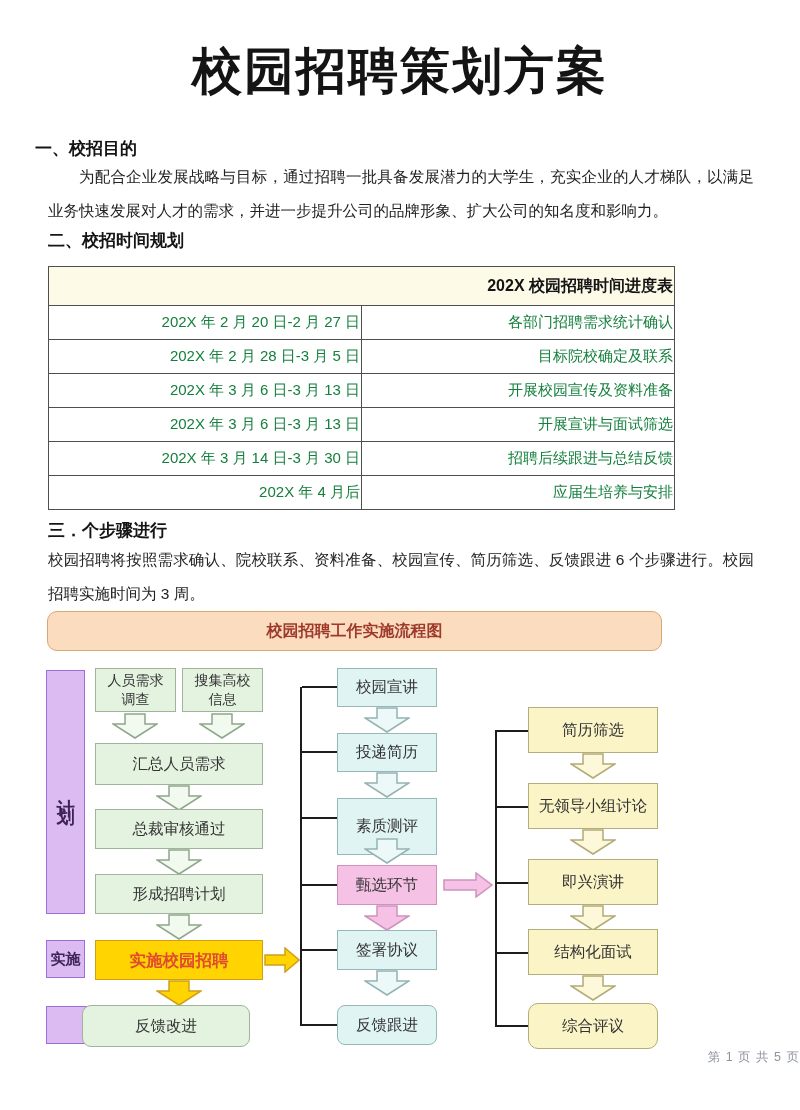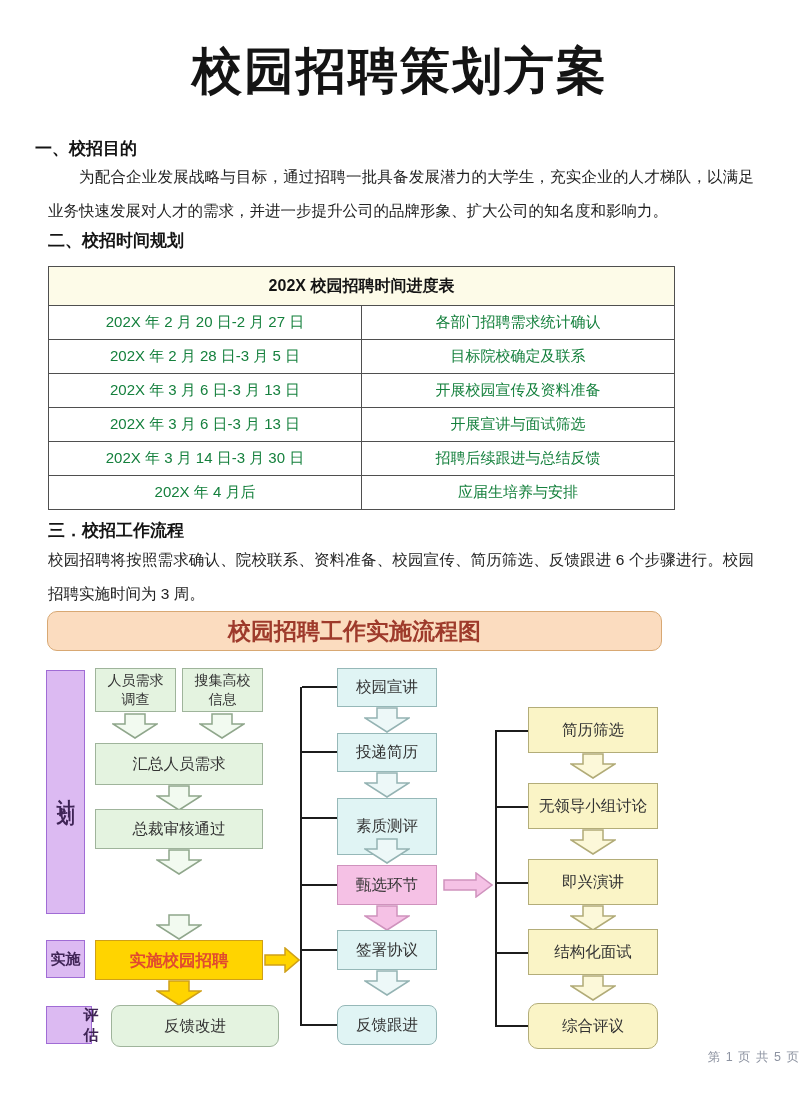--- a/index.html
+++ b/index.html
@@ -4,26 +4,26 @@
 <style>
   html,body{margin:0;padding:0;background:#ffffff;}
   body{width:800px;height:1110px;position:relative;font-family:"Liberation Sans",sans-serif;color:#1f1f1f;overflow:hidden;}
   .abs{position:absolute;}
   .doc-title{left:0;top:38px;width:800px;text-align:center;font-size:50px;font-weight:900;letter-spacing:2px;color:#141414;}
   .h2{font-size:17px;font-weight:bold;color:#141414;}
   .para{width:706px;font-size:15.5px;line-height:34px;text-align:justify;color:#222;}
   .indent{text-indent:2em;}
   
   table.sched{border-collapse:collapse;width:627px;table-layout:fixed;}
-  table.sched th,table.sched td{border:1.6px solid #4f4f4f;text-align:center;vertical-align:middle;font-weight:normal;}
+  table.sched th,table.sched td{border:1.6px solid #4f4f4f;text-align:right;vertical-align:middle;font-weight:normal;}
   table.sched th{background:var(--table-header-fill);font-size:16px;font-weight:bold;height:36px;color:#141414;}
   table.sched td{font-size:15px;height:31px;color:#15803d;}
   .col-period{width:255px;}
   
-  .banner{left:47px;top:611px;width:613px;height:38px;background:var(--banner-fill);border:1.5px solid var(--banner-border);border-radius:10px;display:flex;align-items:center;justify-content:center;font-size:23px;font-weight:bold;color:var(--banner-text);}
+  .banner{left:47px;top:611px;width:613px;height:38px;background:var(--banner-fill);border:1.5px solid var(--banner-border);border-radius:10px;display:flex;align-items:center;justify-content:center;font-size:16px;font-weight:bold;color:var(--banner-text);}
   
   .flow{left:0;top:660px;width:800px;height:400px;}
   .fbox{position:absolute;display:flex;align-items:center;justify-content:center;text-align:center;font-size:15.5px;color:#333;line-height:1.35;box-sizing:border-box;}
   .green{background:var(--green-fill);border:1px solid var(--green-border);}
   .cyan{background:var(--cyan-fill);border:1px solid var(--cyan-border);}
   .lyellow{background:var(--yellow-fill);border:1px solid var(--yellow-border);}
   .pinkbox{background:var(--pink-fill);border:1px solid var(--pink-border);}
   .purple{background:var(--purple-fill);border:1px solid var(--purple-border);color:var(--purple-text);font-weight:bold;font-size:15px;}
   .goldbox{background:var(--gold-fill);border:1.5px solid var(--gold-border);color:var(--red-text);font-weight:bold;font-size:16.5px;}
   .phasebar{writing-mode:vertical-rl;text-orientation:upright;letter-spacing:8px;font-size:18px;}
@@ -72,21 +72,21 @@
     <td class="col-period">202X 年 3 月 14 日-3 月 30 日</td>
     <td>招聘后续跟进与总结反馈</td>
   </tr>
   <tr>
     <td class="col-period">202X 年 4 月后</td>
     <td>应届生培养与安排</td>
   </tr>
 </tbody>
   </table>
 
-<div class="abs h2" style="left:48px;top:519px;">三．校招工作流程</div>
+<div class="abs h2" style="left:48px;top:519px;">三．个步骤进行</div>
 <div class="abs para" style="left:48px;top:543px;">校园招聘将按照需求确认、院校联系、资料准备、校园宣传、简历筛选、反馈跟进 6 个步骤进行。校园招聘实施时间为 3 周。</div>
 
 <div class="abs banner">校园招聘工作实施流程图</div>
 
 <div class="abs flow">
 
   <div class="fbox purple phasebar" style="left:46px;top:10px;width:39px;height:244px;">计划</div>
   <div class="fbox purple" style="left:46px;top:280px;width:39px;height:38px;">实施</div>
   <div class="fbox purple" style="left:46px;top:346px;width:39px;height:38px;padding-left:44px;">评估</div>
 
@@ -100,33 +100,34 @@
     </svg>
 
   <div class="fbox green" style="left:95px;top:83px;width:168px;height:42px;">汇总人员需求</div>
   <svg class="arr arr-green" style="left:156px;top:125px;" width="46" height="26" viewBox="0 0 46 26">
       <polygon points="13,1 13,11 1,11 23,25 45,11 33,11 33,1"></polygon>
     </svg>
   <div class="fbox green" style="left:95px;top:149px;width:168px;height:40px;">总裁审核通过</div>
   <svg class="arr arr-green" style="left:156px;top:189px;" width="46" height="26" viewBox="0 0 46 26">
       <polygon points="13,1 13,11 1,11 23,25 45,11 33,11 33,1"></polygon>
     </svg>
+  <div class="fbox green" style="left:95px;top:214px;width:168px;height:40px;">形成招聘计划</div>
   <svg class="arr arr-green" style="left:156px;top:254px;" width="46" height="26" viewBox="0 0 46 26">
       <polygon points="13,1 13,11 1,11 23,25 45,11 33,11 33,1"></polygon>
     </svg>
 
   <div class="fbox goldbox" style="left:95px;top:280px;width:168px;height:40px;">实施校园招聘</div>
   <svg class="arr arr-gold" style="left:156px;top:320px;" width="46" height="26" viewBox="0 0 46 26">
       <polygon points="13,1 13,11 1,11 23,25 45,11 33,11 33,1"></polygon>
     </svg>
   <svg class="arr arr-gold" style="left:264px;top:287px;" width="36" height="26" viewBox="0 0 36 26">
       <polygon points="1,8 21,8 21,1 35,13 21,25 21,18 1,18"></polygon>
     </svg>
 
-  <div class="fbox green" style="left:111px;top:345px;width:168px;height:42px;border-radius:9px;">反馈改进</div>
+  <div class="fbox green" style="left:82px;top:345px;width:168px;height:42px;border-radius:9px;">反馈改进</div>
 
   <div class="line" style="left:300px;top:27px;width:2px;height:339px;"></div>
   <div class="line" style="left:302px;top:26px;width:35px;height:2px;"></div>
   <div class="line" style="left:302px;top:91px;width:35px;height:2px;"></div>
   <div class="line" style="left:302px;top:157px;width:35px;height:2px;"></div>
   <div class="line" style="left:302px;top:224px;width:35px;height:2px;"></div>
   <div class="line" style="left:302px;top:289px;width:35px;height:2px;"></div>
   <div class="line" style="left:302px;top:364px;width:35px;height:2px;"></div>
 
   <div class="fbox cyan" style="left:337px;top:8px;width:100px;height:39px;">校园宣讲</div>

